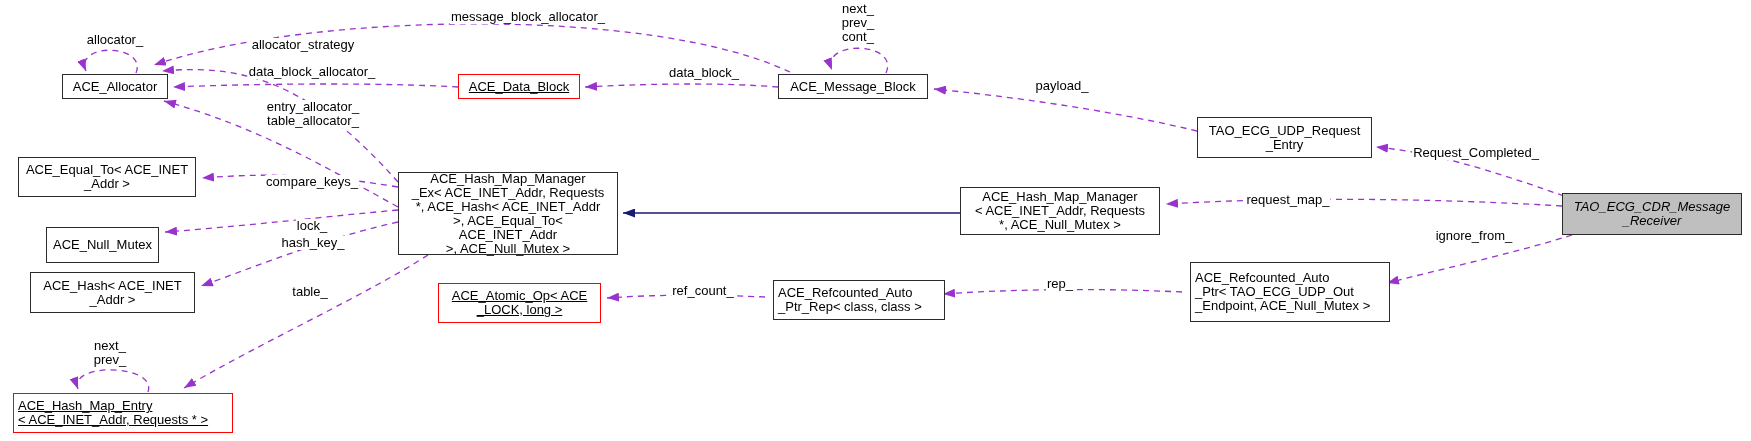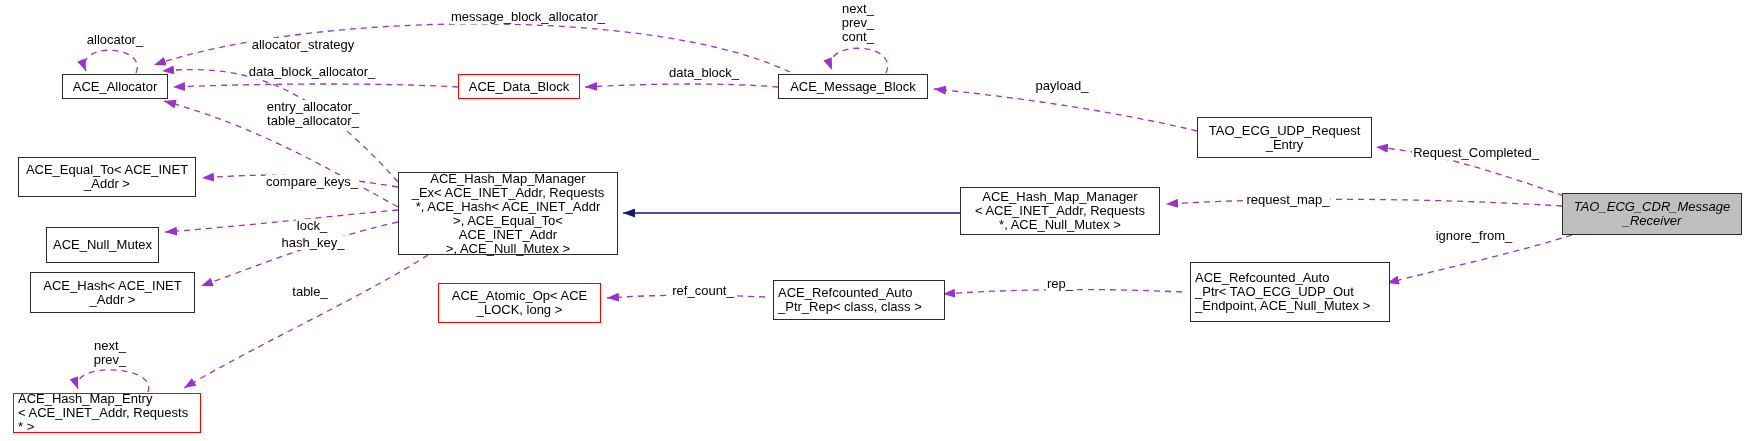--- a/index.html
+++ b/index.html
@@ -12,21 +12,21 @@
   .e{fill:none;stroke:var(--edge,#9a32cd);stroke-width:1.3;stroke-dasharray:6 5;}
   .ei{fill:none;stroke:var(--inherit,#191970);stroke-width:1.3;}
   #arrow-p path{fill:var(--edge,#9a32cd);}
   #arrow-b path{fill:var(--inherit,#191970);}
   .node{
     position:absolute;display:flex;align-items:center;justify-content:center;
     text-align:center;white-space:pre-line;line-height:14px;
     border:1px solid #2b2b2b;background:#fff;box-sizing:border-box;
     padding:2px 4px;cursor:pointer;
   }
-  .node.red{border:1.5px solid #ff0000;}
+  .node.red{border:1.5px solid #ff0000;text-decoration:underline;}
   .node.main{background:var(--mainfill,#bfbfbf);border:1.5px solid #2b2b2b;cursor:default;font-style:italic;}
   .node.ta-left{justify-content:flex-start;text-align:left;margin-left:8px;}
   .elabel{
     position:absolute;transform:translateX(-50%);text-align:center;
     white-space:pre-line;line-height:14px;background:#fff;padding:0 1px;
   }
 </style>
 </head>
 <body>
 
@@ -76,21 +76,21 @@
 _Receiver</div>
 
   <div class="node" style="left:18px;top:157px;width:178px;height:40px">ACE_Equal_To&lt; ACE_INET
 _Addr &gt;</div>
 
   <div class="node" style="left:46px;top:227px;width:113px;height:36px">ACE_Null_Mutex</div>
 
   <div class="node" style="left:30px;top:272px;width:165px;height:41px">ACE_Hash&lt; ACE_INET
 _Addr &gt;</div>
 
-  <div class="node red ta-left" style="left:5px;top:393px;width:188px;height:40px">ACE_Hash_Map_Entry
+  <div class="node red ta-left" style="left:5px;top:393px;width:220px;height:40px">ACE_Hash_Map_Entry
 &lt; ACE_INET_Addr, Requests * &gt;</div>
 
   <div class="node" style="left:398px;top:172px;width:220px;height:83px">ACE_Hash_Map_Manager
 _Ex&lt; ACE_INET_Addr, Requests
 *, ACE_Hash&lt; ACE_INET_Addr
 &gt;, ACE_Equal_To&lt; ACE_INET_Addr
 &gt;, ACE_Null_Mutex &gt;</div>
 
   <div class="node" style="left:960px;top:187px;width:200px;height:48px">ACE_Hash_Map_Manager
 &lt; ACE_INET_Addr, Requests

